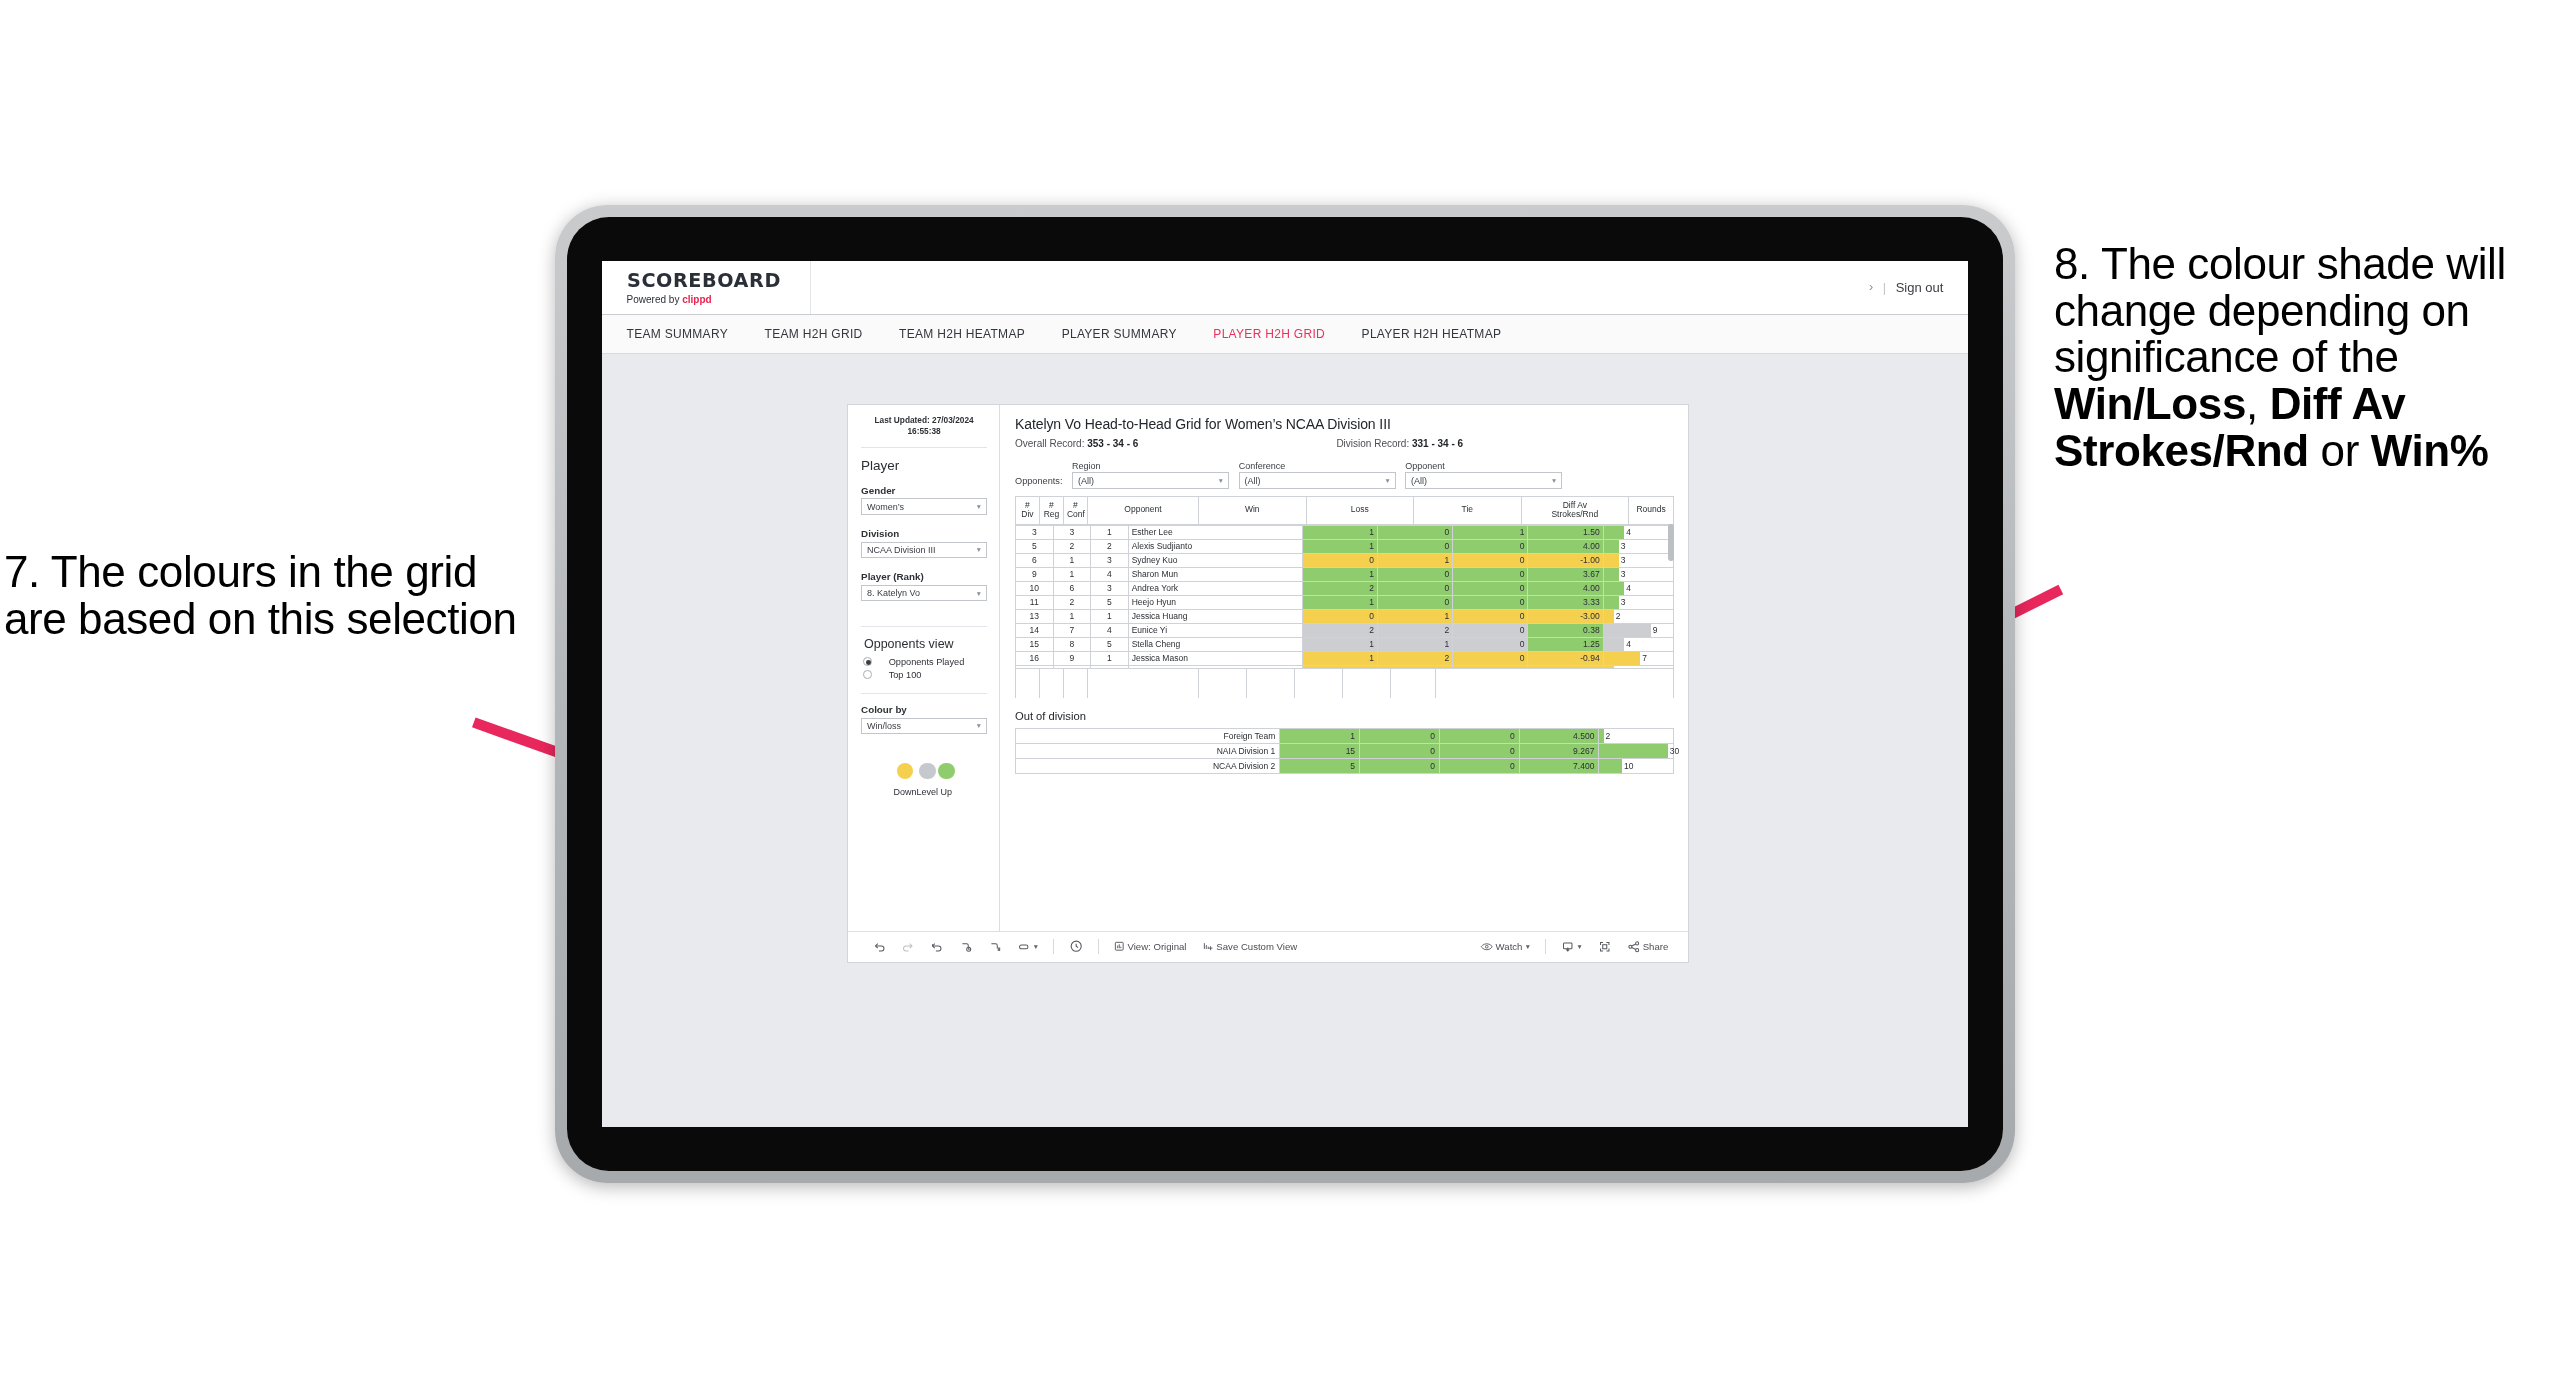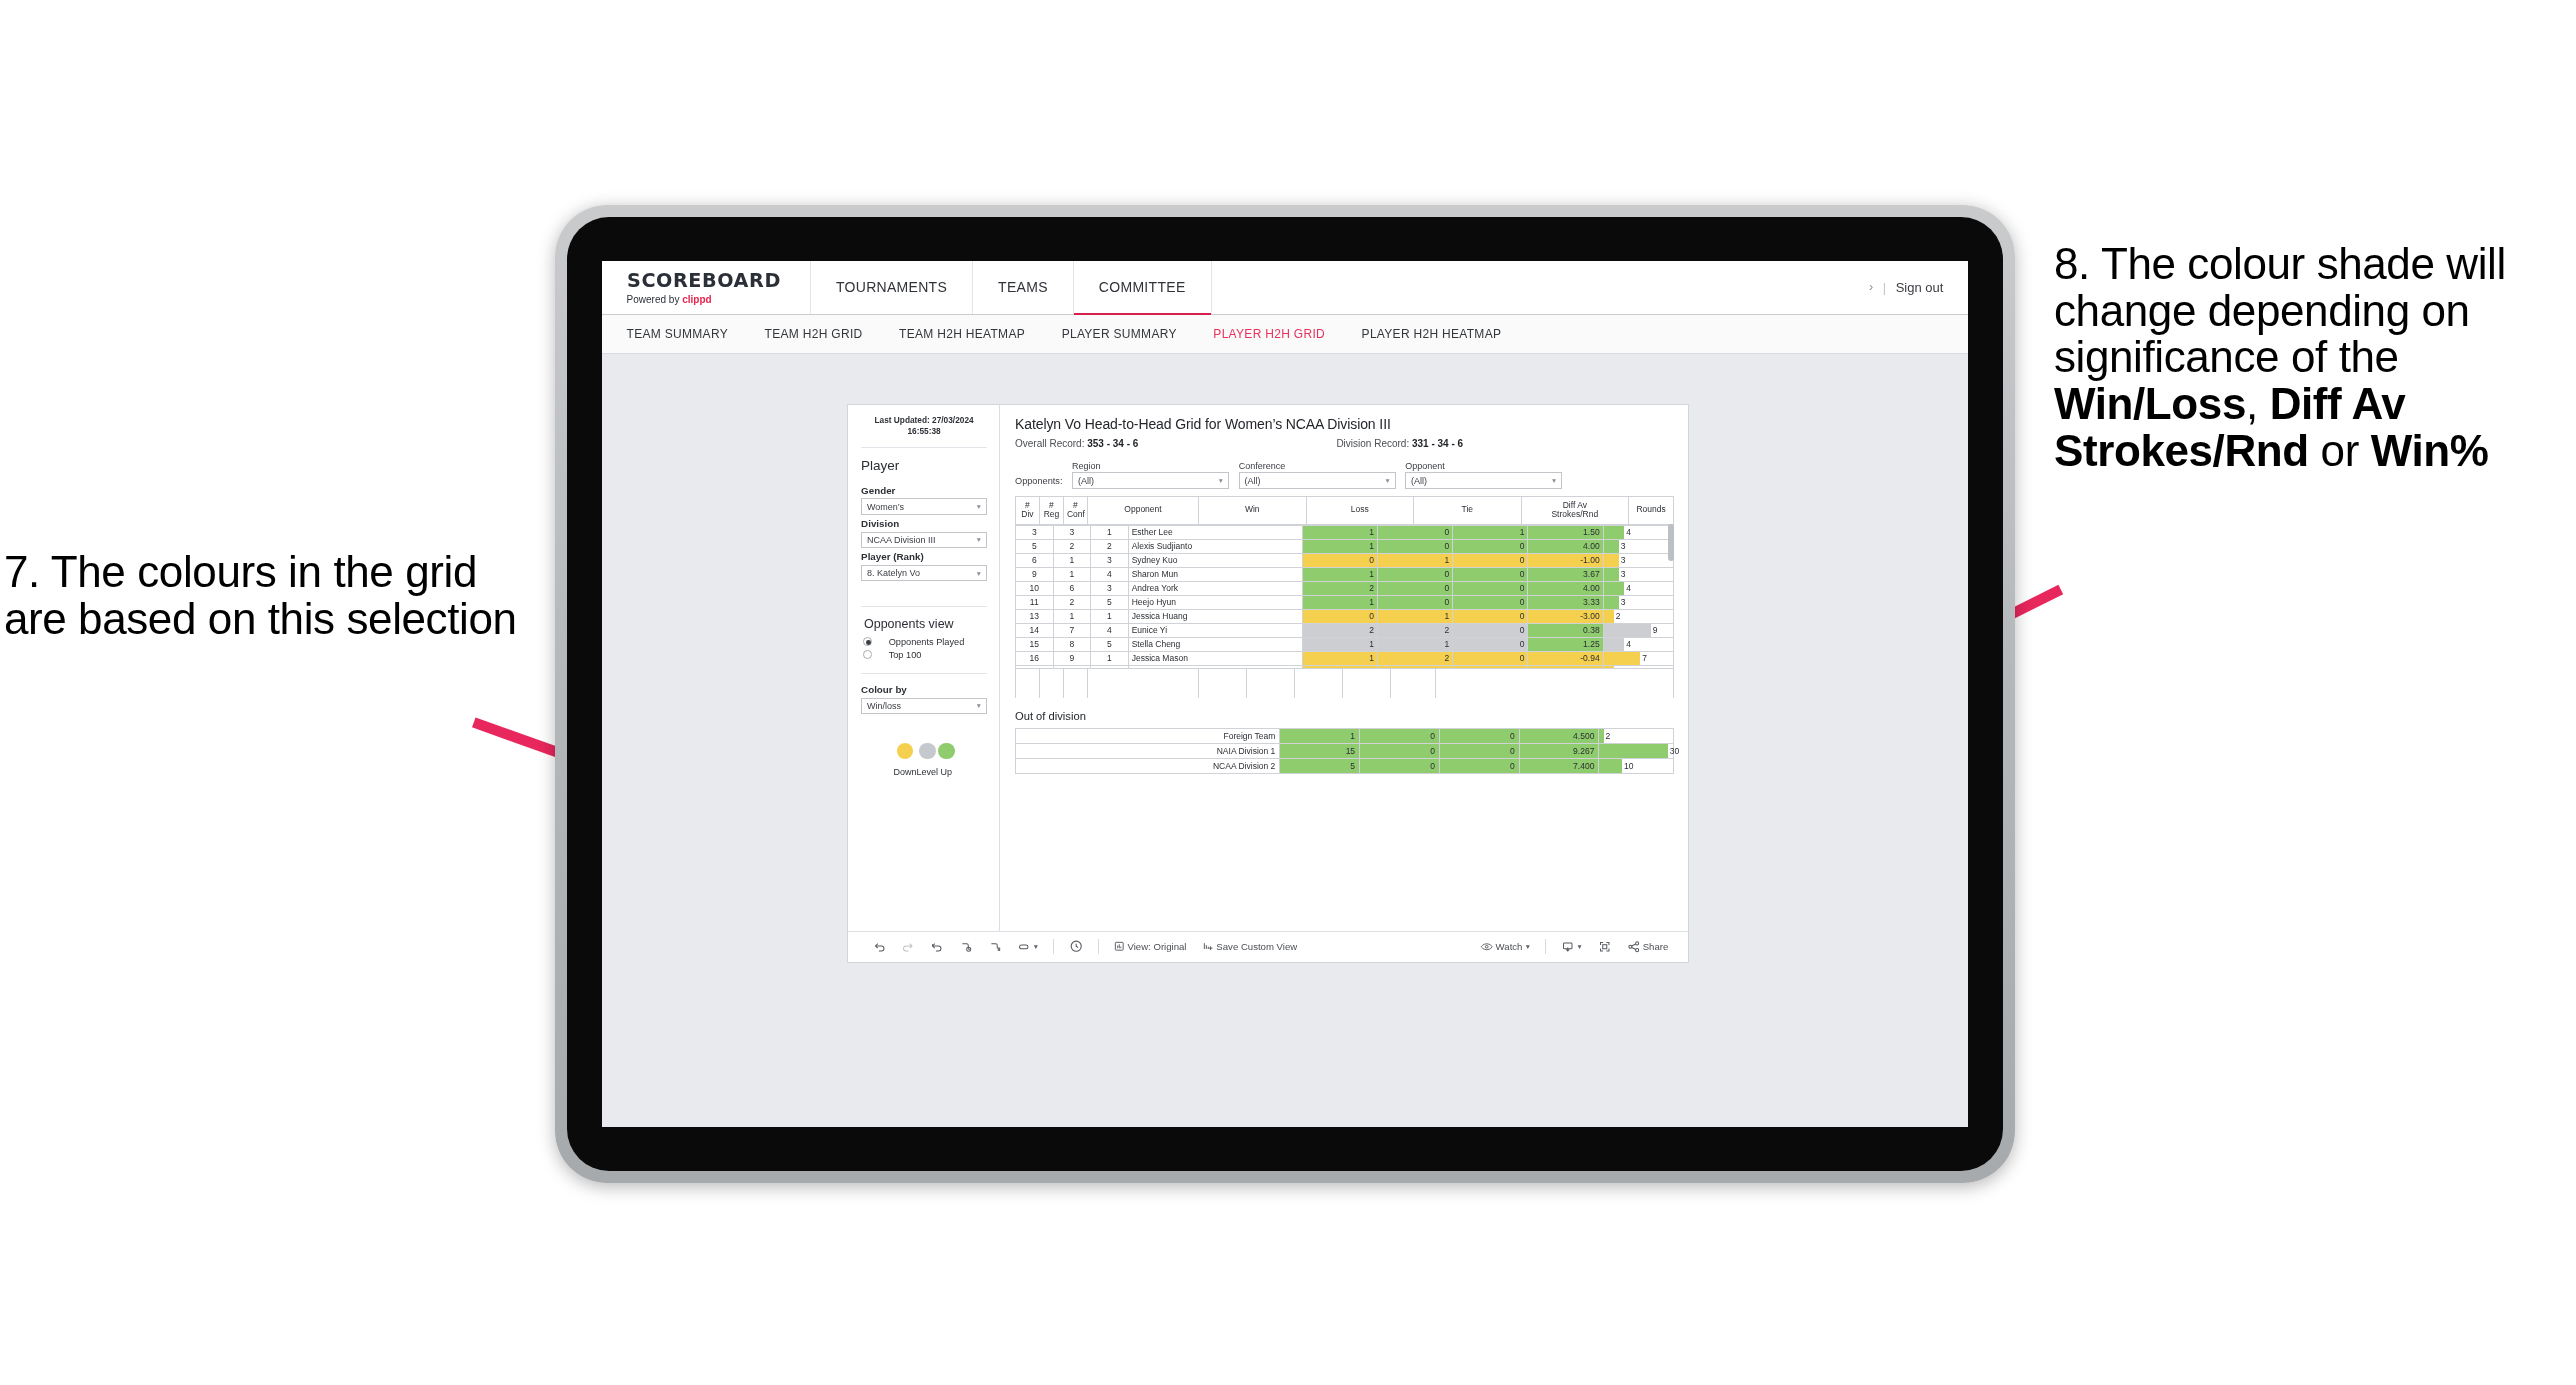--- a/index.html
+++ b/index.html
@@ -112,21 +112,21 @@
 
   
   .side {
     width: 152px; flex:0 0 152px; border-right:1px solid #dadde1;
     padding: 10.6px 11.6px 0 13.5px; font-size:9.6px; color:#2d3036;
   }
   .side-updated { font-size:8.3px; font-weight:700; line-height:1.3; color:#2d3036;text-align:center; }
   .side-sep { height:1px; background:#e1e4e8; margin: 10.6px 0 9.6px 0; }
   .side-h { font-size:13.5px; font-weight:400; color:#2b2e34; margin-bottom: 11.6px; }
   .side-h2 { font-size:12.5px; font-weight:400; color:#2b2e34; margin: 0 0 5.8px 2.9px; }
-  .fld { margin-bottom: 3px; }
+  .fld { margin-bottom: 13px; }
   .fld-label { font-size:9.8px; font-weight:700; color:#2d3036; margin-bottom:2.9px; }
   .select {
     height:16.4px; border:1px solid #c2c6cb; background:#fff;
     display:flex; align-items:center; padding:0 3.9px 0 4.8px;
     font-size:9px; color:#3a3d43;
   }
   .select .caret { margin-left:auto; font-size:6.7px; color:#8d9096; }
   .radio-row { display:flex; align-items:center; gap:17px; margin: 2.9px 0 1.9px 1.9px; font-size:9.2px; color:#2d3036; }
   .radio {
     width:8.7px; height:8.7px; border-radius:50%; border:1px solid #a9adb3; background:#fff;
@@ -218,25 +218,20 @@
   </svg>
 
   <div class="device">
   <div class="device-inner">
   <div class="screen">
 
     <div class="topbar">
       <div class="brand">
         <div class="brand-title">SCOREBOARD</div>
         <div class="brand-sub"><span>Powered by </span><span class="clippd">clippd</span></div>
-      </div>
-      <div class="navtop">
-        <div class="navtop-item">TOURNAMENTS</div>
-        <div class="navtop-item">TEAMS</div>
-        <div class="navtop-item active">COMMITTEE</div>
       </div>
       <div class="topbar-right">
         <span class="chev">›</span>
         <span class="bar">|</span>
         <span>Sign out</span>
       </div>
     </div>
 
     <div class="subnav">
       <div class="subnav-item">TEAM SUMMARY</div>

